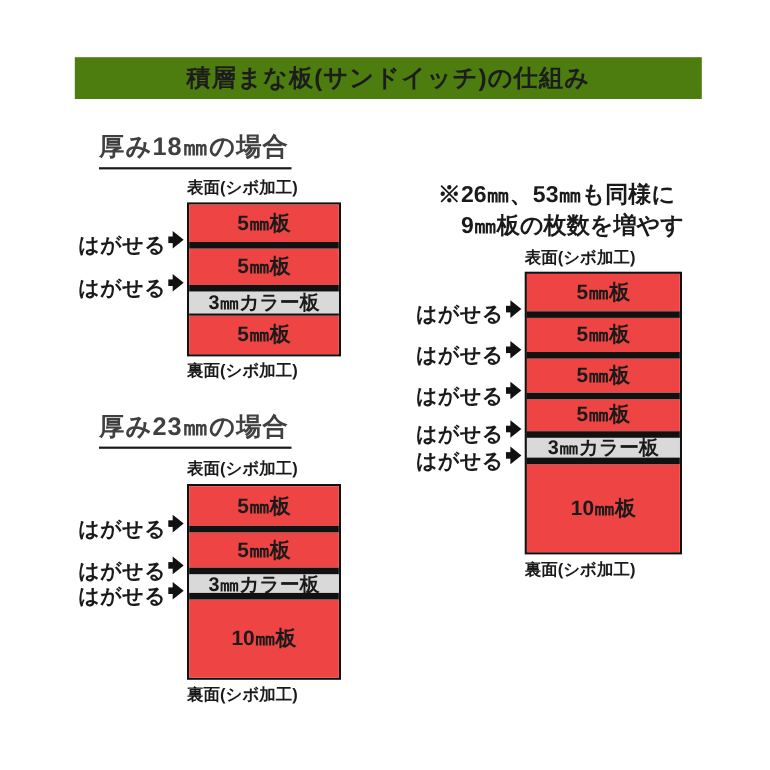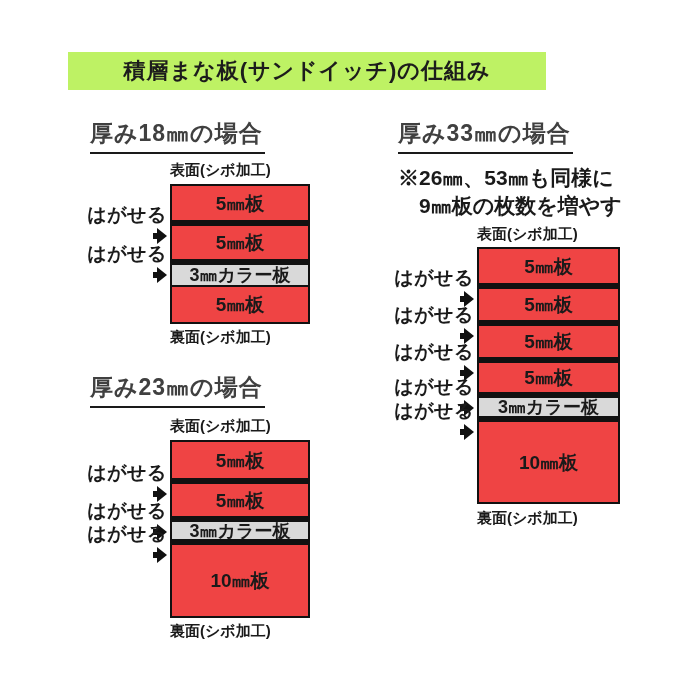--- a/index.html
+++ b/index.html
@@ -8,22 +8,22 @@
     background: #ffffff;
     font-family: "Liberation Sans", sans-serif;
     color: #1a1a1a;
     -webkit-font-smoothing: antialiased;
   }
   .page { position: relative; width: 700px; height: 700px; overflow: hidden; background:#ffffff; }
 
   
   .title-bar {
     position: absolute; left: 68px; top: 52px;
-    width: 478px; height: 38px;
-    background: #bef264;
+    width: 570px; height: 38px;
+    background: #4d7c0f;
     display: flex; align-items: center; justify-content: center;
   }
   .title-bar .title-text {
     font-size: 22px; font-weight: bold; letter-spacing: 1px; color: #1c1c1c;
   }
 
   
   .diagram { position: absolute; }
   .dg-title {
     display: inline-block;
@@ -54,23 +54,22 @@
   }
   .layer.color { background: #d9d9d9; }
 
   .divider { position: relative; background: #111111; }
   .divider.thick { height: 6px; }
   .divider.thin { height: 2px; }
 
   .peel {
     position: absolute; right: calc(100% + 5px); top: 50%;
     transform: translateY(-50%);
-    display: flex; align-items: flex-end;
+    display: flex; align-items: flex-start;
     white-space: nowrap;
-    flex-direction: column;
   }
   .peel-text { font-size: 19px; font-weight: bold; letter-spacing: 0.5px; }
   .arrow-icon { display: inline-block; position: relative; width: 14px; height: 16px; margin-left: 2px; }
   .arrow-icon::before {
     content: ""; position: absolute; left: 0; top: 5px;
     width: 5px; height: 6px; background: #111111;
   }
   .arrow-icon::after {
     content: ""; position: absolute; left: 4px; top: 0;
     width: 0; height: 0;
@@ -159,21 +158,20 @@
       </div>
       <div class="layer" style="height:71px;">
         <span>10㎜板</span>
       </div>
     </div>
 
     <div class="surface-label" style="left:80px; top:250px; width:140px;">裏面(シボ加工)</div>
   </div>
 
   <div class="diagram" style="left:398px; top:118px; width:232px; height:420px;">
-    <div class="dg-title">厚み33㎜の場合</div>
 
     <div class="note" style="top:46px;">
       <div class="note-line">※26㎜、53㎜も同様に</div>
       <div class="note-line indent">9㎜板の枚数を増やす</div>
     </div>
 
     <div class="surface-label" style="left:79px; top:107px; width:143px;">表面(シボ加工)</div>
 
     <div class="box" style="left:79px; top:129px; width:139px;">
       <div class="layer" style="height:34px;">

